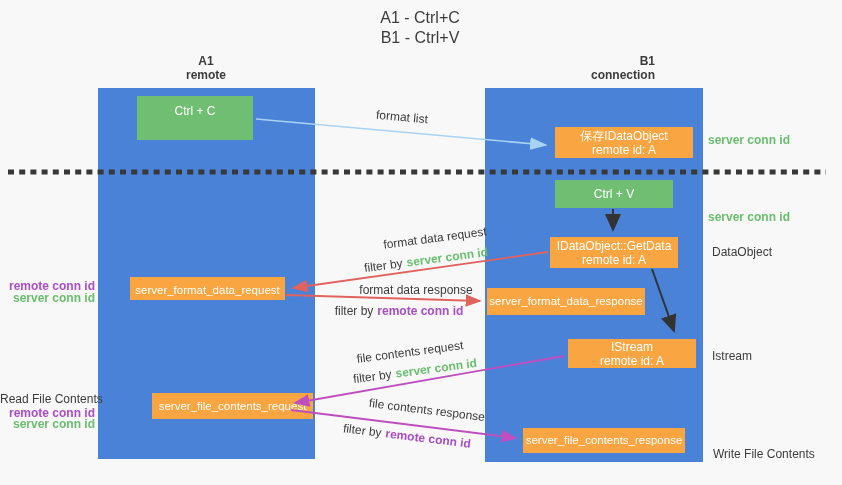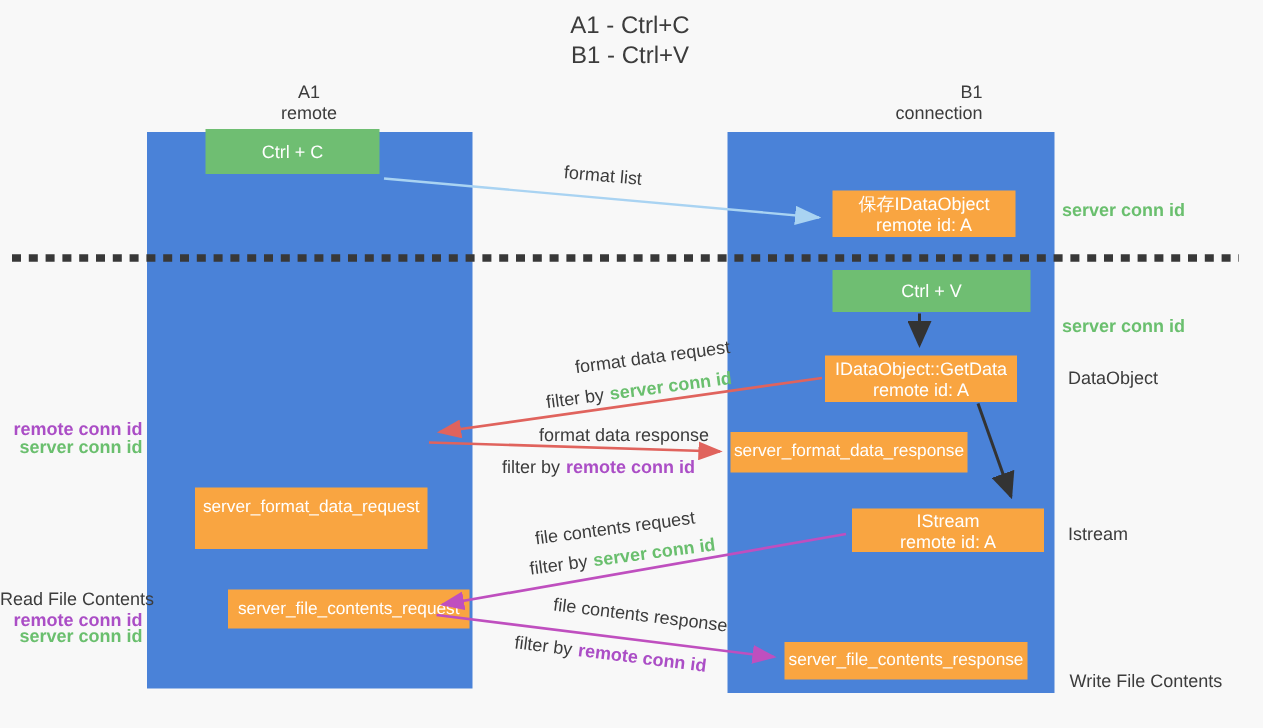--- a/index.html
+++ b/index.html
@@ -9,42 +9,42 @@
     font-family:"Liberation Sans", sans-serif;
     color:#3d3d3d;
   }
   .abs { position:absolute; }
 
   
   .title { left:300px; top:8px; width:240px; text-align:center;
            font-size:16px; line-height:20px; color:#3c3c3c; }
 
   
-  .lane-header { width:120px; text-align:center; font-size:12px; line-height:14px; color:#3c3c3c; }
+  .lane-header { width:120px; text-align:center; font-size:12px; line-height:14px; color:#3c3c3c;font-weight:bold; }
   .lane-header-a1 { left:146px; top:54px; }
   .lane-header-b1 { left:535px; top:54px;text-align:right; }
 
   
   .lane { background:#4a82d8; z-index:1; }
   .lane-a1 { left:98px;  top:88px; width:217px; height:371px; }
   .lane-b1 { left:485px; top:88px; width:218px; height:374px; }
 
   
   .node { z-index:2; color:#ffffff; text-align:center; box-sizing:border-box; }
   .node.green  { background:#6fbe72; }
   .node.orange { background:#f9a541; }
   .one-line { font-size:12px; }
   .two-line { font-size:12px; line-height:14px; padding-top:2px; }
   .small-text { font-size:11.5px; }
 
-  .ctrl-c   { left:137px; top:86px; width:116px; height:30px; line-height:30px; }
-  .save-obj { left:555px; top:127px; width:122px; height:31px; }
-  .ctrl-v   { left:555px; top:180px; width:132px; height:28px; line-height:28px; }
+  .ctrl-c   { left:137px; top:96px; width:116px; height:44px; line-height:30px; }
+  .save-obj { left:555px; top:127px; width:138px; height:31px; }
+  .ctrl-v   { left:555px; top:180px; width:118px; height:28px; line-height:28px; }
   .getdata  { left:550px; top:237px; width:128px; height:31px; }
-  .fmt-req  { left:130px; top:277px; width:155px; height:41px; line-height:26px;margin-top:48px; }
+  .fmt-req  { left:130px; top:277px; width:155px; height:23px; line-height:26px; }
   .fmt-resp { left:487px; top:288px; width:158px; height:27px; line-height:27px; }
   .istream-box { left:568px; top:339px; width:128px; height:29px; padding-top:1px; }
   .file-req  { left:128px; top:393px; width:161px; height:26px; line-height:26px;margin-left:24px; }
   .file-resp { left:523px; top:428px; width:162px; height:25px; line-height:25px; }
 
   
   .arrow-label { z-index:3; white-space:nowrap; font-size:12px; color:#3c3c3c; }
   .ctr { transform:translate(-50%,-50%); }
   .r-up   { transform:translate(-50%,-50%) rotate(-7.5deg); }
   .r-dn   { transform:translate(-50%,-50%) rotate(7deg); }

